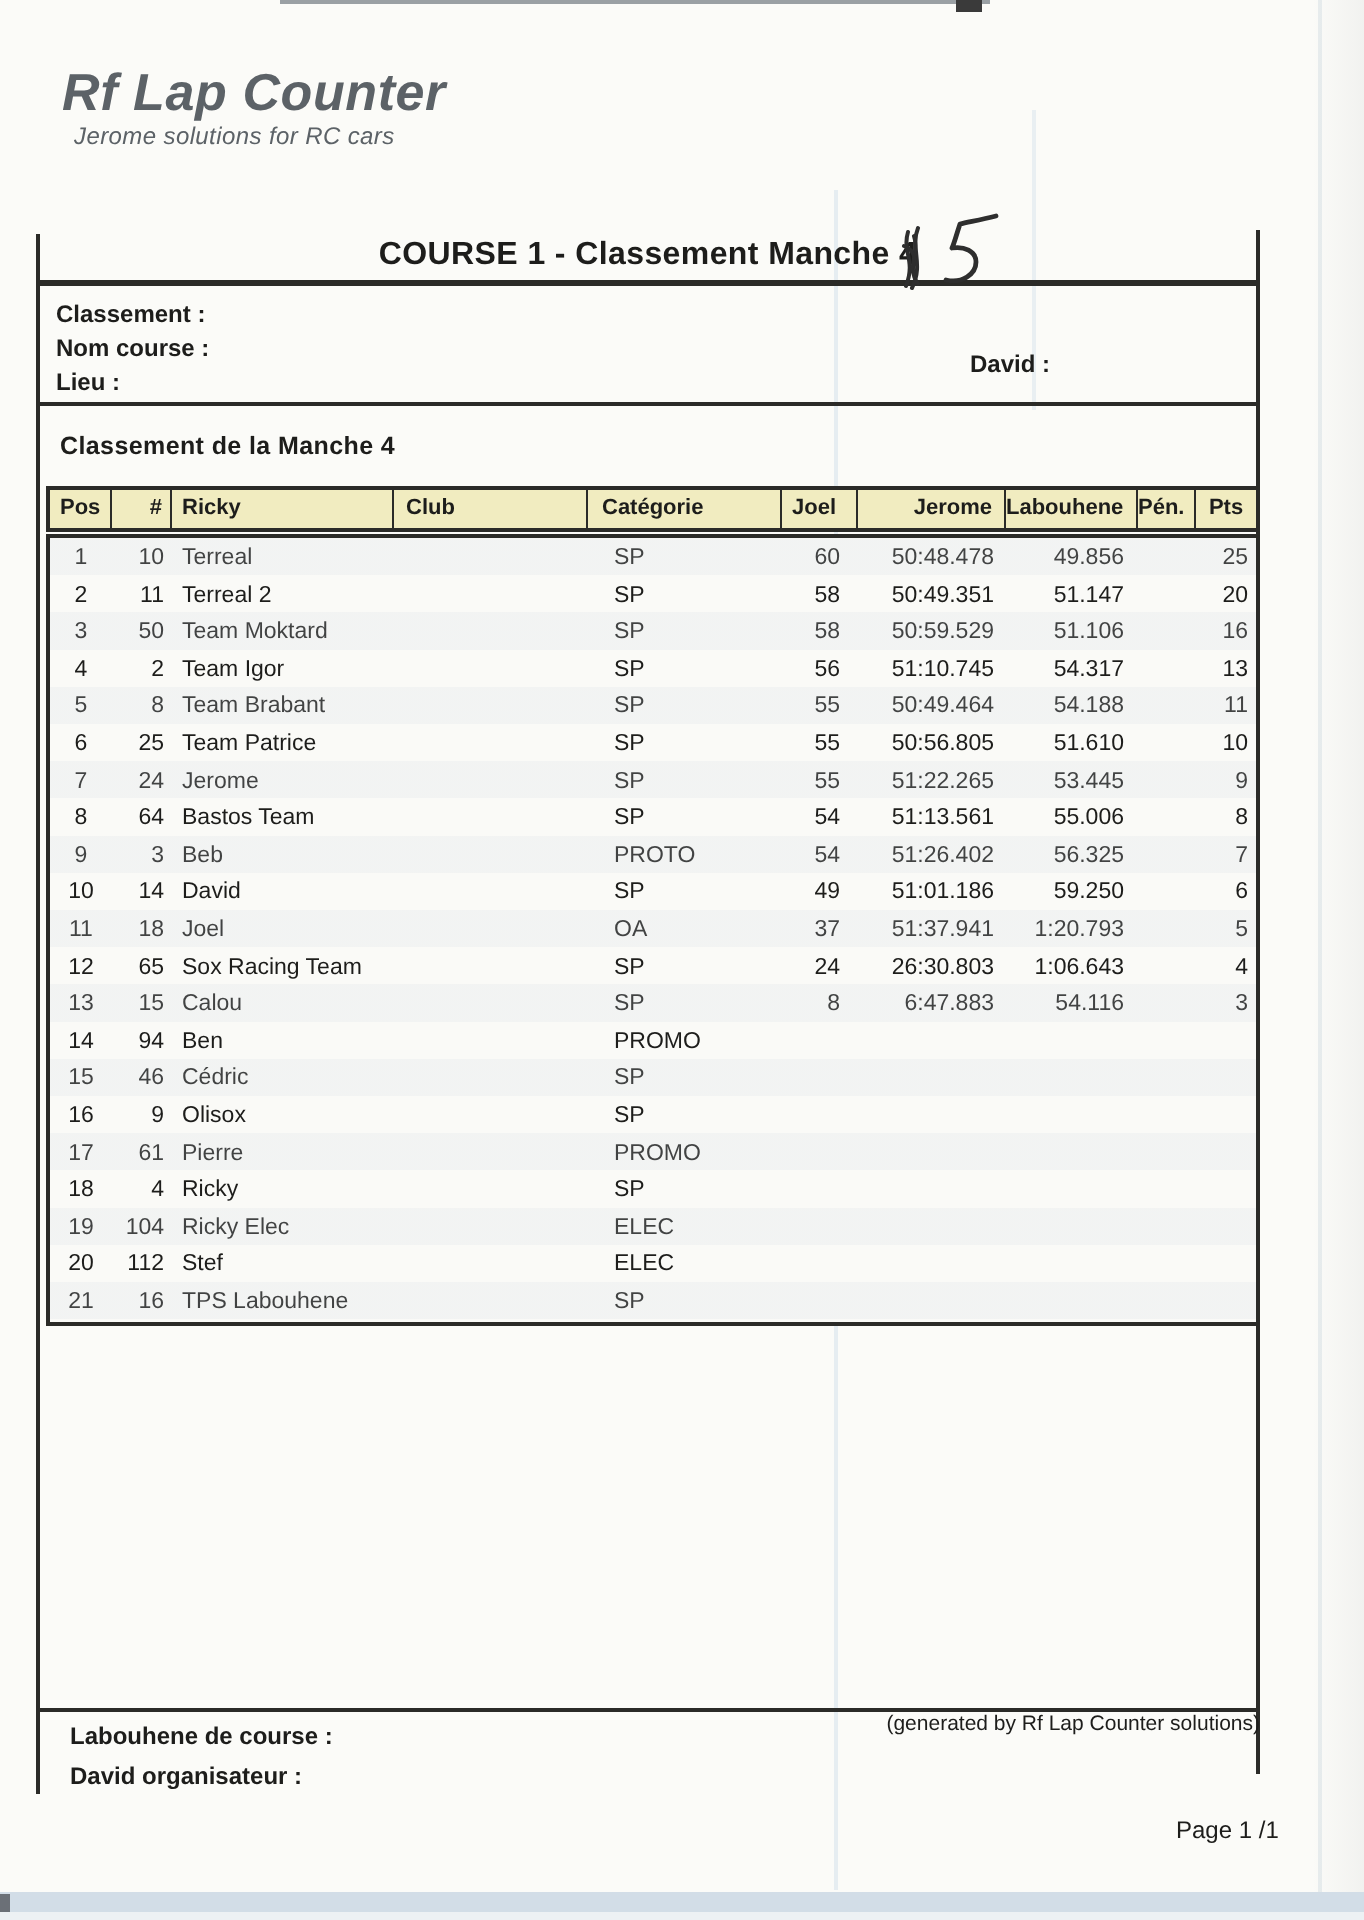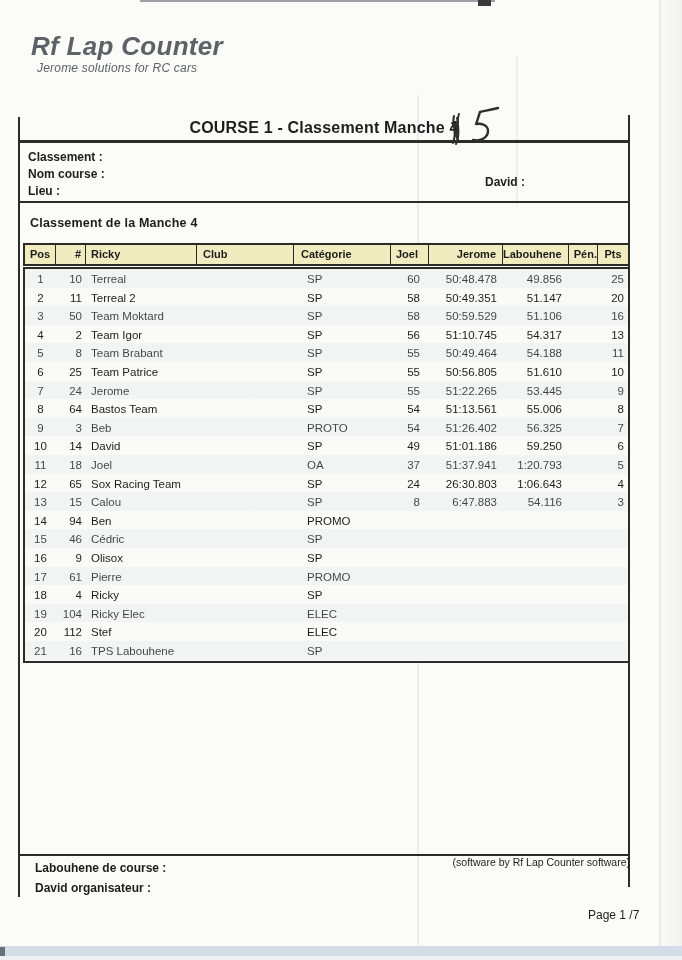--- a/index.html
+++ b/index.html
@@ -47,21 +47,21 @@
   .c3{padding-left:6px;}
   .c4{padding-left:13px;}
   .c5{text-align:right;padding-right:9px;}
   .c6{text-align:right;padding-right:6px;}
   .c7{text-align:right;padding-right:7px;}
   .c8{text-align:center;}
   .c9{text-align:right;padding-right:4px;}
   .thead .c0{text-align:left;padding-left:5px;}
   .thead .c4{padding-left:7px;}
   .thead .c5{text-align:left;padding-left:5px;padding-right:0;}
-  .thead .c8{text-align:right;}
+  .thead .c8{text-align:left;}
   .thead .c9{text-align:center;padding-right:0;}
   
   .generated{position:absolute;right:52px;top:856px;font-size:10.5px;}
   .lbl-directeur{left:35px;top:861px;}
   .lbl-cluborg{left:35px;top:881px;}
   .page-num{position:absolute;left:588px;top:908px;font-size:12px;}
   
   .artifact{position:absolute;pointer-events:none;}
   .scan-line-1{left:417px;top:95px;width:2px;height:850px;background:rgba(125,170,205,.16);}
   .scan-line-2{left:516px;top:55px;width:2px;height:150px;background:rgba(125,170,205,.14);}
@@ -378,21 +378,21 @@
         <div class="tcell c3" style="width: 97px;"></div>
         <div class="tcell c4" style="width: 97px;">SP</div>
         <div class="tcell c5" style="width: 38px;"></div>
         <div class="tcell c6" style="width: 74px;"></div>
         <div class="tcell c7" style="width: 66px;"></div>
         <div class="tcell c8" style="width: 29px;"></div>
         <div class="tcell c9" style="width: 30px;"></div>
       </div>
     </div>
 
-  <div class="generated">(software by Rf Lap Counter software)</div>
+  <div class="generated">(generated by Rf Lap Counter solutions)</div>
   <div class="flabel lbl-directeur">Labouhene de course :</div>
   <div class="flabel lbl-cluborg">David organisateur :</div>
-  <div class="page-num">Page 1 /7</div>
+  <div class="page-num">Page 1 /1</div>
 
   <div class="artifact bottom-band"></div>
   <div class="artifact bottom-strip"></div>
   <div class="artifact bottom-speck"></div>
 </div>
 
 </body></html>

